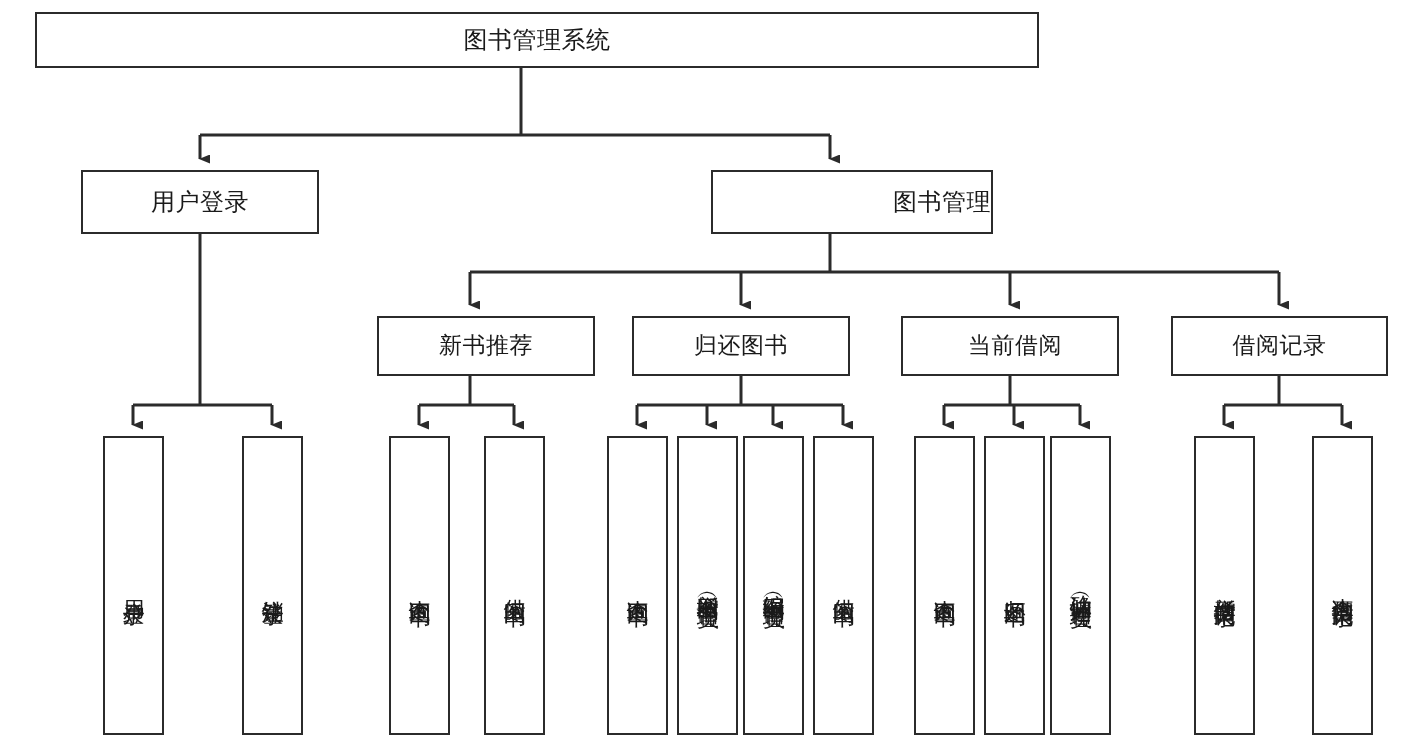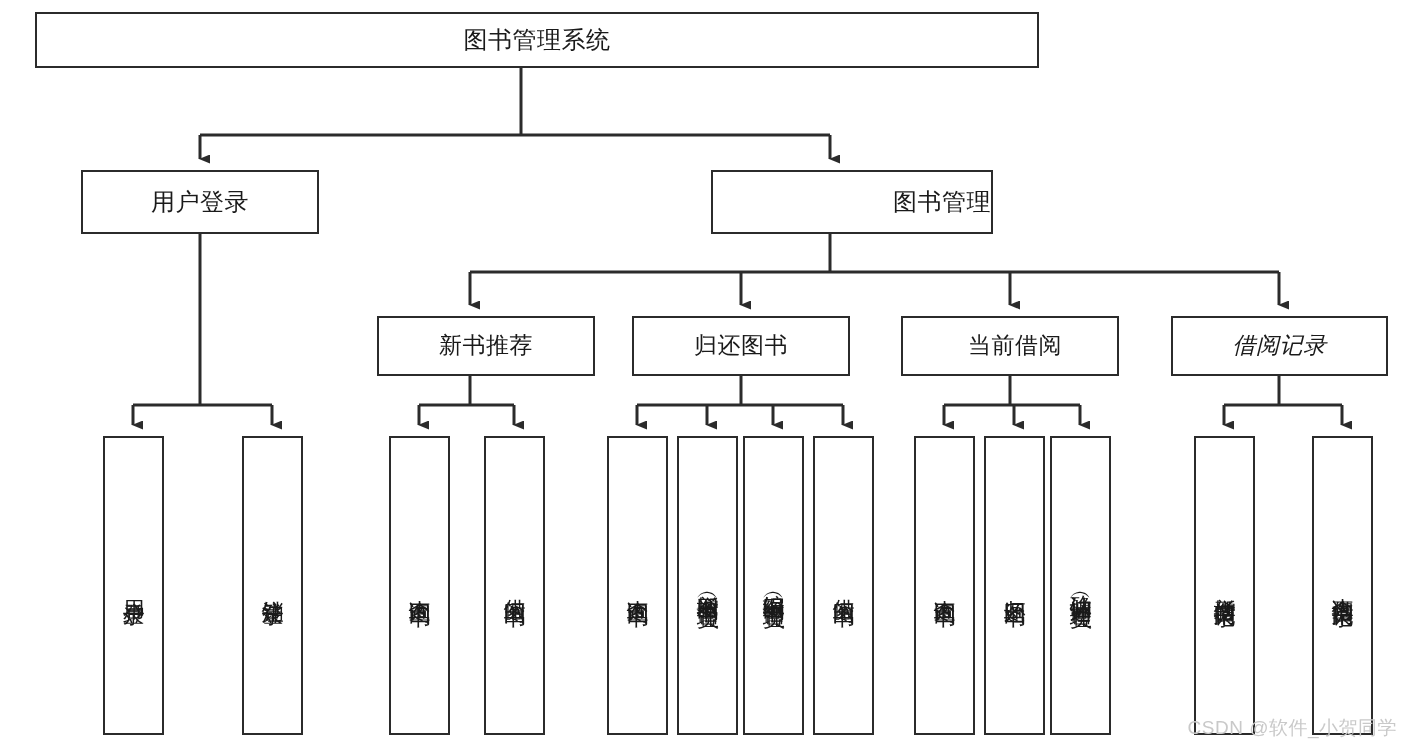--- a/index.html
+++ b/index.html
@@ -137,21 +137,21 @@
       </div>
       <div class="node-box level2" style="left: 361px; top: 316px; width: 218px; height: 60px; margin-left: 16px;">
         <span class="node-label">新书推荐</span>
       </div>
       <div class="node-box level2" style="left: 632px; top: 316px; width: 218px; height: 60px;">
         <span class="node-label">归还图书</span>
       </div>
       <div class="node-box level2" style="left: 901px; top: 316px; width: 218px; height: 60px; padding-left: 10px;">
         <span class="node-label">当前借阅</span>
       </div>
-      <div class="node-box level2" style="left: 1171px; top: 316px; width: 217px; height: 60px; font-style: italic;">
+      <div class="node-box level2" style="left: 1171px; top: 316px; width: 217px; height: 60px;">
         <span class="node-label">借阅记录</span>
       </div>
       <div class="node-box leaf vertical" style="left: 103px; top: 436px; width: 61px; height: 299px;">
         <span class="node-label">用户登录</span>
       </div>
       <div class="node-box leaf vertical" style="left: 242px; top: 436px; width: 61px; height: 299px;">
         <span class="node-label">注销登录</span>
       </div>
       <div class="node-box leaf vertical" style="left: 389px; top: 436px; width: 61px; height: 299px;">
         <span class="node-label">查询图书</span>
@@ -181,14 +181,13 @@
         <span class="node-label">确认归还（管理员）</span>
       </div>
       <div class="node-box leaf vertical" style="left: 1194px; top: 436px; width: 61px; height: 299px;">
         <span class="node-label">新增借阅记录</span>
       </div>
       <div class="node-box leaf vertical" style="left: 1312px; top: 436px; width: 61px; height: 299px;">
         <span class="node-label">查询借阅记录</span>
       </div>
     </div>
 
-  <div id="watermark">CSDN @软件_小贺同学</div>
 </div>
 
 </body></html>

